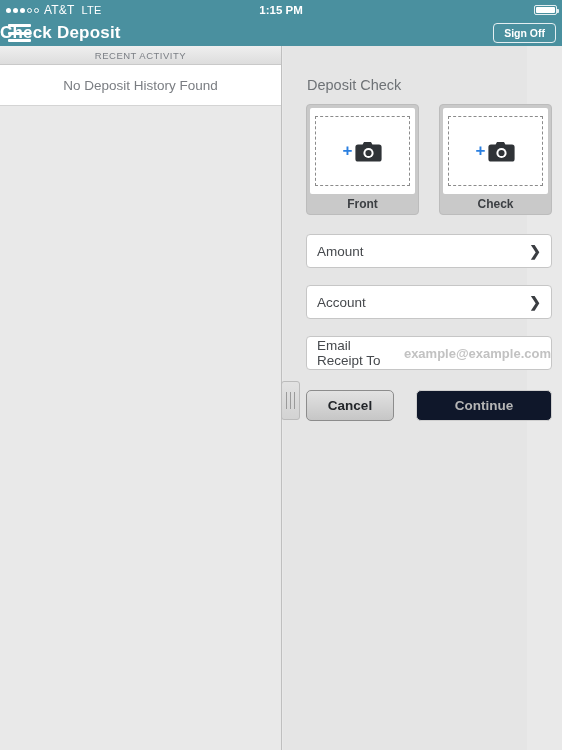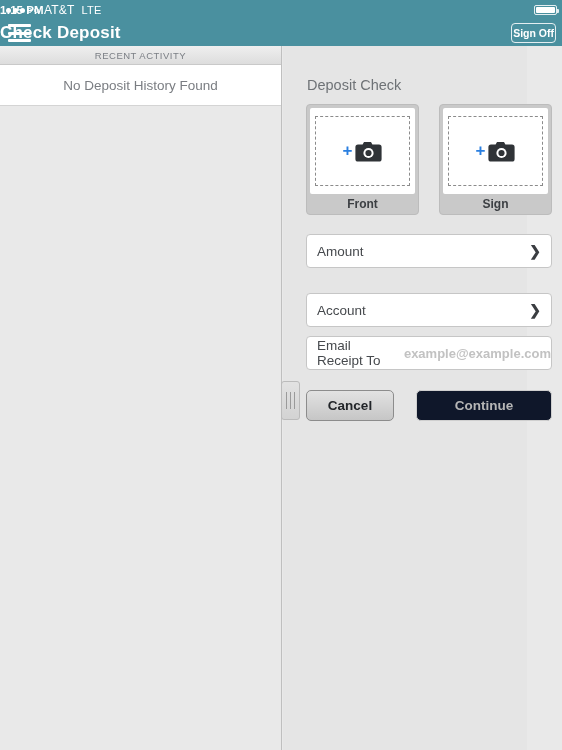--- a/index.html
+++ b/index.html
@@ -49,21 +49,21 @@
   .dot.hollow {
     background: transparent;
     border: 1px solid #ffffff;
     width: 3px; height: 3px;
   }
   .sb-carrier { font-size: 12px; letter-spacing: .2px; }
   .sb-net { font-size: 11px; margin-left: 7px; letter-spacing: .2px; }
   .sb-time {
     position: absolute;
     left: 0; right: 0; top: 0;
-    text-align: left;
+    text-align: center;
     font-size: 11.5px;
     font-weight: bold;
     line-height: 20px;
   }
   .sb-right {
     position: absolute;
     right: 5px; top: 0;
     height: 20px;
     display: flex;
     align-items: center;
@@ -120,21 +120,21 @@
     line-height: 26px;
     color: #ffffff;
     font-size: 17px;
     font-weight: bold;
     letter-spacing: .2px;
   }
   .signoff {
     position: absolute;
     right: 6px; top: 3px;
     height: 20px;
-    padding: 0 1px;
+    padding: 0 10px;
     line-height: 19px;
     color: #ffffff;
     font-size: 10.5px;
     font-weight: bold;
     border: 1px solid rgba(255,255,255,.85);
     border-radius: 4px;
     box-sizing: border-box;
     cursor: pointer;
     background: transparent;
   }
@@ -269,21 +269,21 @@
     font-weight: bold;
     line-height: 1;
   }
   .email-placeholder {
     margin-left: 10px;
     font-size: 13px;
     font-weight: bold;
     color: #c2c2c2;
   }
   #field-amount { top: 188px; }
-  #field-account { top: 239px; margin-top: 8px; }
+  #field-account { top: 239px; }
   #field-email { top: 290px; }
 
   
   .actions {
     position: absolute;
     left: 23px; top: 344px;
     width: 246px;
     display: flex;
     gap: 22px;
   }
@@ -400,21 +400,21 @@
           <div class="card-inner">
             <div class="dashed">
               <span class="plus">+</span>
               <svg width="27" height="21" viewBox="0 0 27 21">
                 <path d="M9 1 h7 l1.4 2.6 H24 a2.6 2.6 0 0 1 2.6 2.6 v11.8 a2.6 2.6 0 0 1 -2.6 2.6 H3 a2.6 2.6 0 0 1 -2.6 -2.6 V6.2 A2.6 2.6 0 0 1 3 3.6 h4.6 z" fill="#2f3337"></path>
                 <circle cx="13.5" cy="12" r="5.1" fill="#ffffff"></circle>
                 <circle cx="13.5" cy="12" r="3.1" fill="#2f3337"></circle>
               </svg>
             </div>
           </div>
-          <div class="card-label">Sign</div>
+          <div class="card-label">Check</div>
         </div>
 
       </div>
 
       <div class="field" id="field-amount">
         <span class="field-label">Amount</span>
         <span class="chevron">❯</span>
       </div>
 
       <div class="field" id="field-account">

